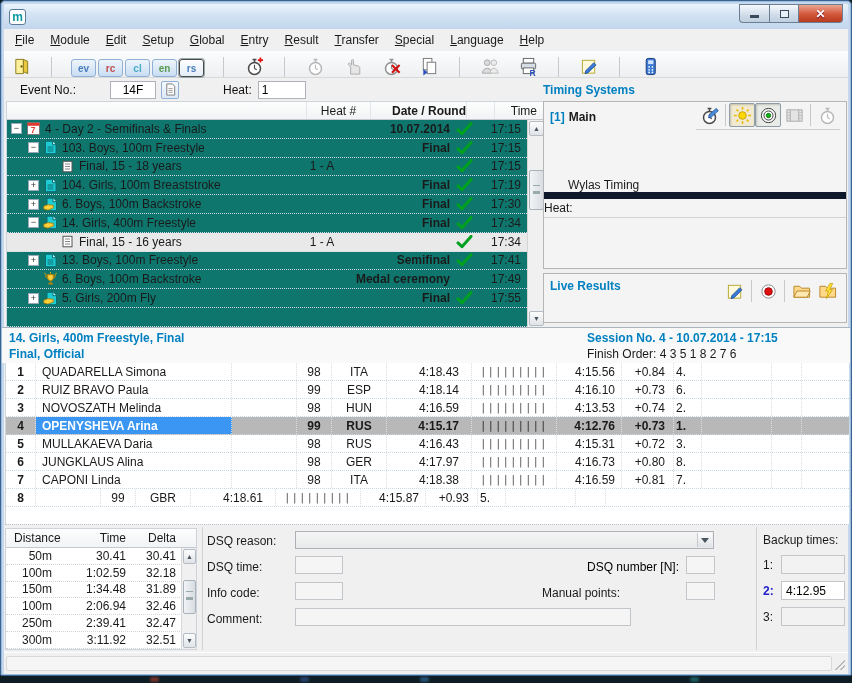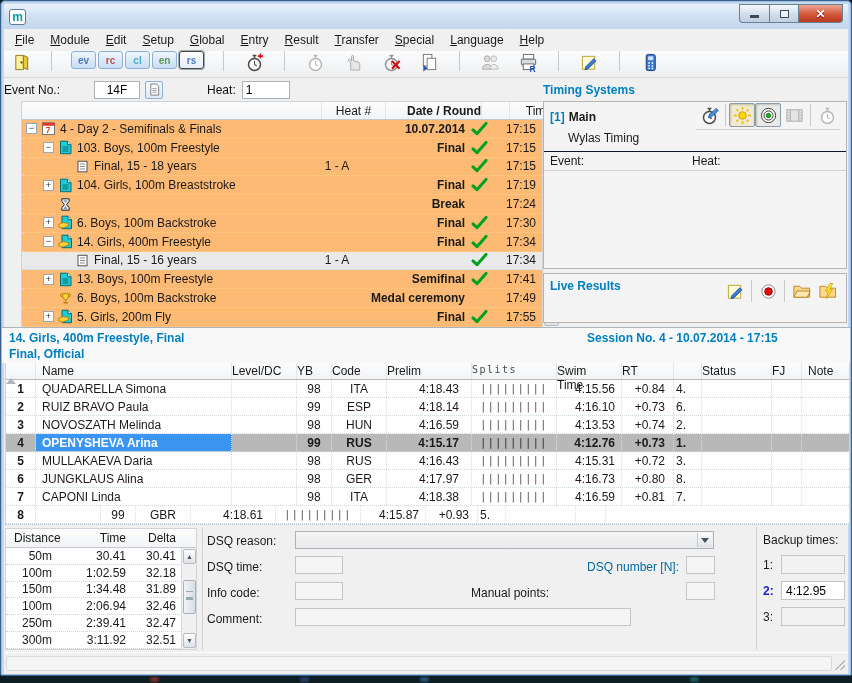--- a/index.html
+++ b/index.html
@@ -19,39 +19,39 @@
   .wbtn.min { border-radius:0 0 0 4px; border-right:none; }
   .wbtn.close { width:44px; background:linear-gradient(#eba593,#d3573a 55%,#b83a20); border-radius:0 0 4px 0; border-left:none; }
   .glyph-min { width:9px; height:3px; background:#3a4a5a; margin-top:6px; }
   .glyph-max { width:9px; height:8px; border:1px solid #3a4a5a; background:#e8f0f8; }
   .glyph-x { color:#fff; font-size:12px; font-weight:bold; text-shadow:0 1px 1px #602; }
 
   .menubar { position:absolute; left:3px; right:3px; top:28px; height:22px; background:#f0f0f0; display:flex; align-items:center; padding-left:3px; }
   .menu-item { padding:3px 8px 4px; cursor:default; }
   .menu-item::first-letter { text-decoration:underline; }
 
-  .toolbar { position:absolute; left:3px; right:3px; top:50px; height:27px; background:linear-gradient(#fbfcfd,#edeff1); border-bottom:1px solid #d9d9d9; display:flex; align-items:flex-start; padding:0 5px; gap:14px; }
+  .toolbar { position:absolute; left:3px; right:3px; top:50px; height:27px; background:linear-gradient(#fbfcfd,#edeff1); border-bottom:1px solid #d9d9d9; display:flex; align-items:flex-end; padding:0 5px; gap:14px; }
   .tb-sep { width:1px; height:20px; background:#c6cace; margin:0 4px; flex:none; }
   .tb-btn { width:24px; height:22px; display:flex; align-items:center; justify-content:center; flex:none; }
   .tb-btn svg { width:19px; height:19px; }
   .mod-btn { width:25px; height:18px; margin:0 1px; border:1px solid #8fb0d4; border-radius:3px; background:linear-gradient(#eef5fc,#c9ddf2); font-size:10px; font-weight:bold; display:flex; align-items:center; justify-content:center; }
   .mod-btn.active { border-color:#4a4a4a; box-shadow:0 0 0 1px #9aa; background:linear-gradient(#fdfdfd,#e4eef8); }
 
   .eventbar { position:absolute; left:3px; right:3px; top:77px; height:23px; background:#f0f0f0; display:flex; align-items:center; }
   .eventbar label { color:#111; }
-  .lbl-event { margin-left:0; }
+  .lbl-event { margin-left:16px; }
   .inp { height:18px; border:1px solid #aeb2b8; background:#fff; font:12px "Liberation Sans",sans-serif; padding:0 3px; }
   .inp-event { margin-left:34px; width:46px; text-align:center; }
   .doc-btn { margin-left:5px; width:18px; height:18px; border:1px solid #8fb0d4; border-radius:2px; background:linear-gradient(#f4f9fe,#dcE9f6); display:flex; align-items:center; justify-content:center; }
   .doc-btn svg { width:13px; height:13px; }
   .lbl-heat { margin-left:44px; }
   .inp-heat { margin-left:6px; width:48px; }
 
   
-  .treepanel { position:absolute; left:20px; top:100px; width:538px; height:226px; background:#fdba74; border-top:1px solid #cdd5dc; border-left:1px solid #cdd5dc; overflow:hidden; }
+  .treepanel { position:absolute; left:5px; top:100px; width:538px; height:226px; background:#0f766e; border-top:1px solid #cdd5dc; border-left:1px solid #cdd5dc; overflow:hidden; }
   .tree-head { height:18px; display:flex; background:linear-gradient(#fdfdfd,#f1f3f5); border-bottom:1px solid #c3c9cf; }
   .tree-head > div { border-right:1px solid #e4e6e8; padding-top:2px; }
   .th-name { flex:1; }
   .col-heat { width:64px; text-align:center; flex:none; }
   .col-round { width:96px; text-align:right; flex:none;font-weight:bold; }
   .col-check { width:28px; flex:none; }
   .col-time { width:49px; text-align:right; padding-right:6px; flex:none; }
   .tree-body { position:absolute; top:18px; left:0; right:17px; bottom:0; overflow:hidden; }
   .trow { height:18.8px; display:flex; align-items:center; border-bottom:1px dotted #ccd8e4; }
   .trow.sel { background:#e9e9e9; }
@@ -73,21 +73,21 @@
   .timing-box { position:absolute; left:0; right:2px; top:18px; height:168px; border:1px solid #b5b5b5; background:#f4f4f4; }
   .tm-row1 { height:29px; display:flex; align-items:center; padding:0 6px; gap:4px; }
   .sys-no { color:var(--accent); font-weight:bold; }
   .sys-name { font-weight:bold; }
   .tm-icons { margin-left:auto; display:flex; align-items:center; border-bottom:1px solid #cfcfcf; padding-bottom:2px; }
   .ti-btn { width:26px; height:24px; display:flex; align-items:center; justify-content:center; border:1px solid transparent; border-radius:2px; }
   .ti-btn svg { width:19px; height:19px; }
   .ti-btn.toggled { border-color:#8e9da8; background:#f1ead0; box-shadow:inset 1px 1px 2px rgba(0,0,0,.18); }
   .ti-btn.toggled2 { border-color:#8e9da8; background:#e9ece6; box-shadow:inset 1px 1px 2px rgba(0,0,0,.18); }
   .ti-sep { width:1px; height:22px; background:#c8c8c8; margin:0 3px; }
-  .tm-row2 { height:21px; padding-left:24px; border-bottom:1px solid #0f172a; }
+  .tm-row2 { height:21px; padding-left:24px; border-bottom:7px solid #0f172a;margin-top:47px; }
   .tm-row3 { height:19px; display:flex; border-bottom:1px solid #d2d2d2; padding-top:2px; }
   .tm-ev { padding-left:6px; width:148px; }
   .live-box { position:absolute; left:0; right:2px; top:190px; height:50px; border:1px solid #b5b5b5; background:#f4f4f4; display:flex; align-items:flex-start; padding:5px 6px; }
   .live-icons { margin-left:auto; display:flex; align-items:center; }
 
   
   .band { position:absolute; left:1px; right:1px; top:326px; height:36px; background:#f9f9f9; border-top:1px solid #aab4bd; }
   .event-info { position:absolute; left:7px; top:2px; line-height:16px; color:var(--accent); font-weight:bold; }
   .session-info { position:absolute; left:541px; top:2px; line-height:16px;margin-left:44px; }
   .session-info .l1 { color:var(--accent); font-weight:bold; }
@@ -125,21 +125,21 @@
   .sp-c1 { width:68px; text-align:right; padding-right:8px; flex:none; }
   .sp-c2 { width:48px; text-align:right; padding-right:6px; flex:none; }
   .sp-row { height:16.8px; display:flex; align-items:center; border-bottom:1px dotted #ccd4dc; }
   .sp-row .sp-c0 { text-align:right; padding:0 14px 0 0; }
   .sp-scroll { position:absolute; right:0; top:19px; bottom:0; width:15px; background:#f0f0f0; border-left:1px solid #d8d8d8; }
   .sp-scroll .sb-arrow { width:13px; }
   .sp-scroll .sb-thumb { width:13px; }
   .sp-scroll .sb-thumb::after { margin-top:10px; }
 
   .fieldlbl { position:absolute; color:#1a1a1a; }
-  .fieldlbl.dim { color:#0369a1; }
+  .fieldlbl.dim { color:#000000; }
   .f-inp { position:absolute; height:18px; border:1px solid #c2c6cb; background:#f5f5f5; font:12px "Liberation Sans",sans-serif; padding:0 3px; }
   .combo { position:absolute; left:290px; top:6px; width:419px; height:18px; border:1px solid #aeb2b8; background:linear-gradient(#f4f4f4,#e9eaec); }
   .combo .arrowbox { position:absolute; right:1px; top:1px; bottom:1px; width:15px; background:linear-gradient(#fdfdfd,#dfe3e7); border-left:1px solid #c5c9cd; display:flex; align-items:center; justify-content:center; }
   .combo .arrow { width:0; height:0; border-left:4px solid transparent; border-right:4px solid transparent; border-top:5px solid #4a5560; }
 
   .backup-title { position:absolute; left:758px; top:8px; }
   .bk-row { position:absolute; left:758px; display:flex; align-items:center; gap:4px; }
   .bk-lbl { width:14px; }
   .bk-lbl.hl { color:#2222cc; font-weight:bold; }
   .bk-inp { width:64px; height:19px; border:1px solid #c2c6cb; background:#f2f2f2; font:12px "Liberation Sans",sans-serif; padding:0 4px; }
@@ -382,34 +382,20 @@
             <span>104. Girls, 100m Breaststroke</span>
           </div>
           <div class="col-heat"></div>
           <div class="col-round">Final</div>
           <div class="col-time tr-check" style="width:28px;padding:0">
             <svg viewBox="0 0 18 15">
               <path d="M2 8.5l4.3 4L16 1.5" fill="none" stroke="#00a020" stroke-width="3.2" stroke-linecap="round" stroke-linejoin="round"></path>
             </svg>
           </div>
           <div class="col-time">17:19</div>
-        </div>
-        <div class="trow">
-          <div class="tr-name" style="padding-left: 21px;">
-            <span class="exp-sp"></span>
-            <span class="tree-icon"><svg viewBox="0 0 15 15">
-                <path d="M3.8 1.8h7.4v2.4L8.6 7.5l2.6 3.3v2.4H3.8v-2.4l2.6-3.3-2.6-3.3z" fill="#eef2f8" stroke="#223"></path>
-                <path d="M5.3 3.2h4.4L7.5 6zM7.5 9l2.2 3.2H5.3z" fill="#8a9ab0"></path>
-              </svg></span>
-            <span></span>
-          </div>
-          <div class="col-heat"></div>
-          <div class="col-round">Break</div>
-          <div class="col-time tr-check" style="width:28px;padding:0"></div>
-          <div class="col-time">17:24</div>
         </div>
         <div class="trow">
           <div class="tr-name" style="padding-left: 21px;">
             <span class="expander">+</span>
             <span class="tree-icon"><svg viewBox="0 0 15 15">
                 <path d="M4 1.2h6l3.5 3.5v9H4z" fill="#1ecdd4" stroke="#0a6a70"></path>
                 <path d="M10 1.2v3.5h3.5" fill="#c8ffff" stroke="#0a6a70"></path>
                 <path d="M.8 9.3l4-1.6 5.5.6v2.6l-5.5 2.2-4-1.2z" fill="#ffd23c" stroke="#a87a00" stroke-width=".8"></path>
               </svg></span>
             <span>6. Boys, 100m Backstroke</span>
@@ -572,21 +558,20 @@
               <svg viewBox="0 0 20 20">
                 <circle cx="10" cy="12" r="6.3" fill="#fff" stroke="#b8b8b8" stroke-width="1.6"></circle>
                 <path d="M8 2.6h4M10 2.6v3.2" stroke="#b8b8b8" stroke-width="1.6" fill="none"></path>
                 <path d="M10 12V8.2M10 12l2.4 1.5" stroke="#b8b8b8" stroke-width="1.2" fill="none"></path>
               </svg>
             </span>
         </span>
       </div>
       <div class="tm-row2">Wylas Timing</div>
       <div class="tm-row3">
-        <span class="tm-ev">Event:</span>
         <span>Heat:</span>
       </div>
     </div>
     <div class="live-box">
       <span class="panel-title">Live Results</span>
       <span class="live-icons">
         <span class="ti-btn">
             <svg viewBox="0 0 20 20">
               <rect x="2.5" y="3.5" width="13" height="13.5" fill="#fffbdc" stroke="#b8a830"></rect>
               <path d="M6 14.5l8.5-8.5 2.3 2.3-8.5 8.5-3 .7z" fill="#3a7ad4" stroke="#1a4a94" stroke-width=".8"></path>
@@ -616,39 +601,25 @@
     </div>
   </div>
 
   <div class="band">
     <div class="event-info">
       <div>14. Girls, 400m Freestyle, Final</div>
       <div>Final, Official</div>
     </div>
     <div class="session-info">
       <div class="l1">Session  No. 4 - 10.07.2014 - 17:15</div>
+      <div>Finish Order: 4 3 5 1 8 2 7 6</div>
     </div>
   </div>
 
   <div class="restable">
-    <div class="res-head" id="res-head">
-        <div class="c-lane"><span class="sort-tri"></span></div>
-        <div class="c-name">Name</div>
-        <div class="c-level">Level/DC</div>
-        <div class="c-yb">YB</div>
-        <div class="c-code">Code</div>
-        <div class="c-prelim">Prelim</div>
-        <div class="c-splits">Splits</div>
-        <div class="c-swim">Swim Time</div>
-        <div class="c-rt">RT</div>
-        <div class="c-place"></div>
-        <div class="c-status">Status</div>
-        <div class="c-fj">FJ</div>
-        <div class="c-note">Note</div>
-      </div>
     <div id="res-rows">
         <div class="rrow">
           <div class="c-lane">1</div>
           <div class="c-name">QUADARELLA Simona</div>
           <div class="c-level"></div>
           <div class="c-yb">98</div>
           <div class="c-code">ITA</div>
           <div class="c-prelim">4:18.43</div>
           <div class="c-splits">|||||||||</div>
           <div class="c-swim">4:15.56</div>
@@ -817,21 +788,21 @@
         <span class="arrowbox">
           <span class="arrow"></span>
         </span>
       </div>
     <label class="fieldlbl" style="left:202px;top:35px">DSQ time:</label>
     <input class="f-inp" style="left: 290px; top: 31px; width: 48px;">
     <label class="fieldlbl dim" style="left:490px;top:35px;width:184px;text-align:right">DSQ number [N]:</label>
     <input class="f-inp" style="left: 681px; top: 31px; width: 29px;">
     <label class="fieldlbl" style="left:202px;top:61px">Info code:</label>
     <input class="f-inp" style="left: 290px; top: 57px; width: 48px;">
-    <label class="fieldlbl" style="left:466px;top:61px;width:184px;text-align:left">Manual points:</label>
+    <label class="fieldlbl" style="left:484px;top:61px;width:184px;text-align:center">Manual points:</label>
     <input class="f-inp" style="left: 681px; top: 57px; width: 29px;">
     <label class="fieldlbl" style="left:202px;top:87px">Comment:</label>
     <input class="f-inp" style="left: 290px; top: 83px; width: 336px;">
 
     <div class="vsep" style="left:751px"></div>
     <div class="backup-title">Backup times:</div>
     <div id="backup-rows">
         <div class="bk-row" style="top: 30px;">
           <span class="bk-lbl">1:</span>
           <input class="bk-inp" style="">

